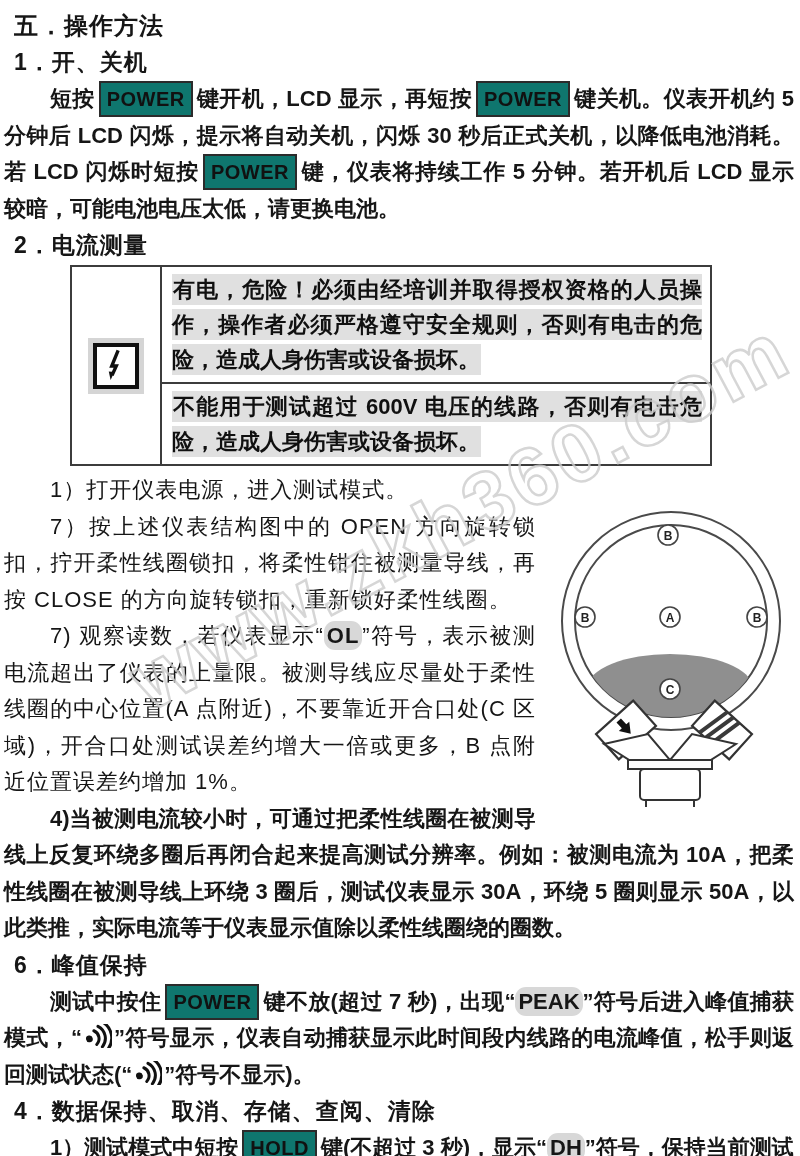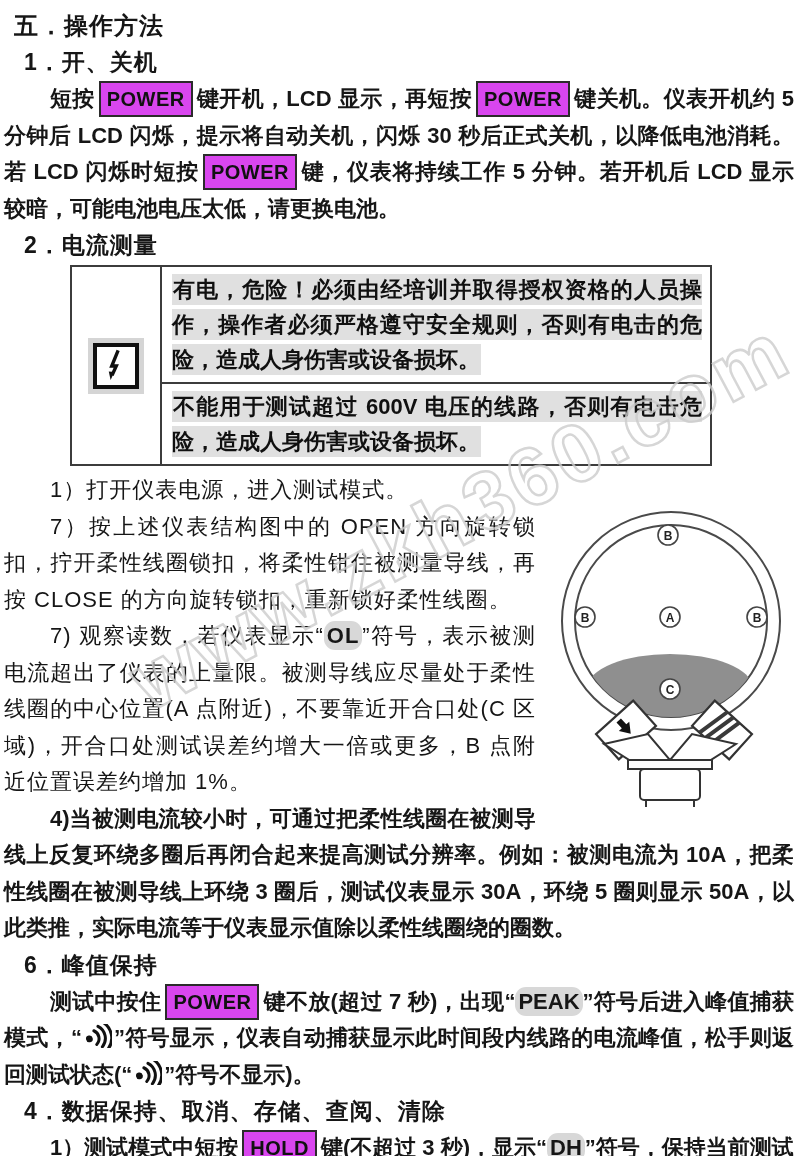--- a/index.html
+++ b/index.html
@@ -7,31 +7,31 @@
   .page {
     position:relative;
     width:800px; height:1156px;
     background:#ffffff;
     overflow:hidden;
     font-family:"Liberation Sans","DejaVu Sans",sans-serif;
     color:#161616;
     padding:8px 6px 6px 4px;
   }
   h1.doc-h { font-size:24px; font-weight:700; line-height:36px; margin-left:10px; letter-spacing:1px; }
-  h2.doc-h { font-size:23px; font-weight:700; line-height:37px; margin-left:20px; letter-spacing:1px; }
+  h2.doc-h { font-size:23px; font-weight:700; line-height:37px; margin-left:10px; letter-spacing:1px; }
   p.para {
     font-size:22px; line-height:36.5px; text-align:justify;
     text-indent:46px; font-weight:600;
   }
   p.light { font-weight:400; letter-spacing:1px; }
   .key {
     display:inline-block; text-indent:0;
     font-weight:700; font-size:20px; letter-spacing:0.5px;
     line-height:30px; padding:1px 6px; margin:0 4px;
-    background:#d946ef; border:2px solid #2b2b2b; color:#111;
+    background:#0f766e; border:2px solid #2b2b2b; color:#111;
   }
   .hl { background:#d8d8d8; font-weight:700; padding:2px 3px;border-radius:11px; }
   
   table.warn {
     border-collapse:collapse; margin:1px 0 0 66px;
     width:642px; table-layout:fixed;border-radius:10px;
   }
   table.warn td { border:2px solid #3c3c3c; vertical-align:middle; }
   td.warn-icon-cell { width:90px; text-align:center; }
   td.warn-text-cell { padding:5px 8px 5px 10px; }

